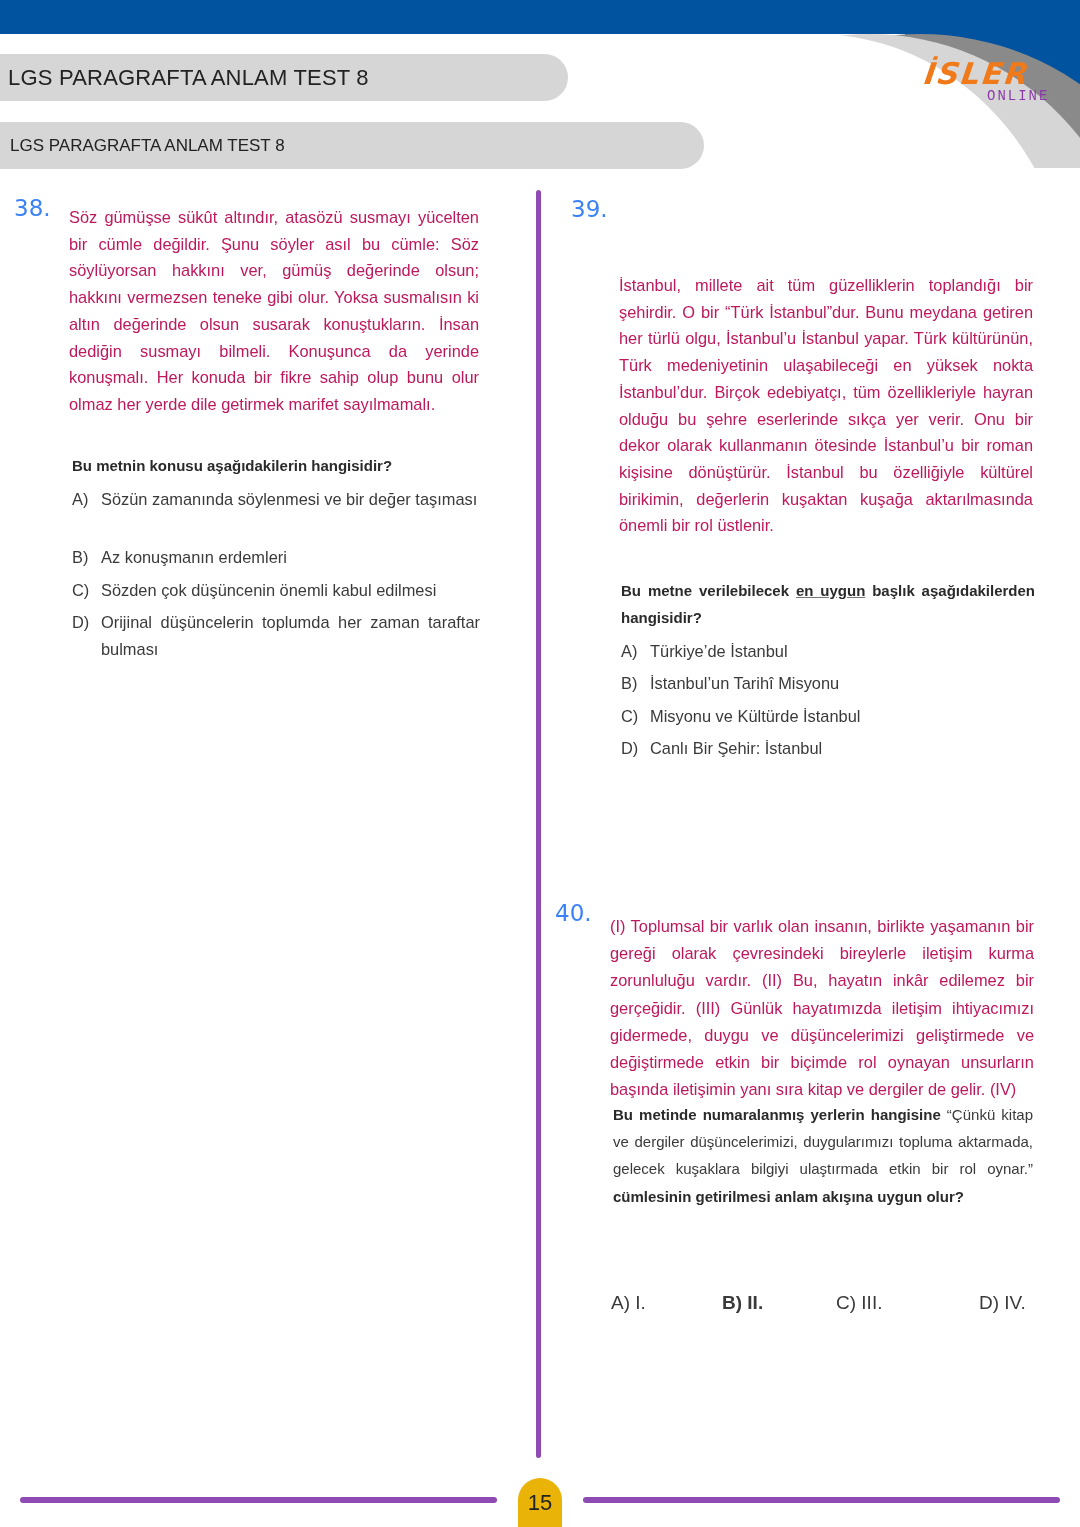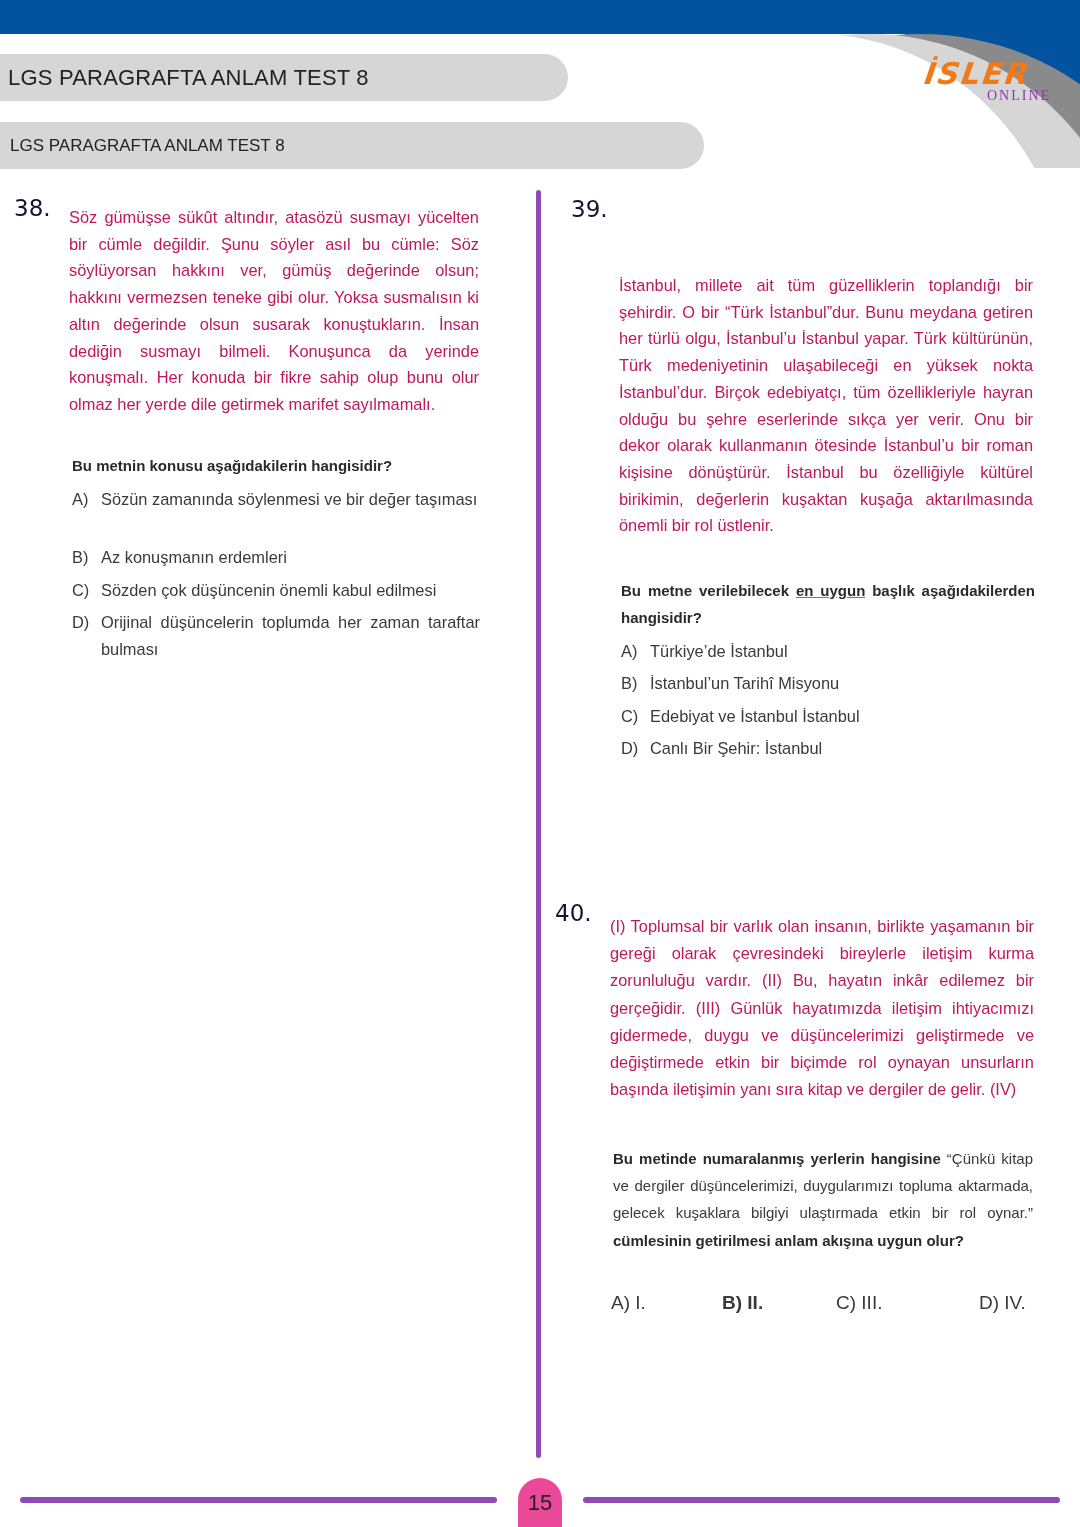--- a/index.html
+++ b/index.html
@@ -7,36 +7,36 @@
     .topbar { position:absolute; left:0; top:0; width:1080px; height:34px; background:#02539f; }
     .header-right { position:absolute; left:0; top:0; width:1080px; height:168px; overflow:hidden; }
     .arc-blue { position:absolute; left:905px; top:0; width:175px; height:168px; background:#02539f; }
     .arc-dark { position:absolute; left:640px; top:34px; width:560px; height:560px; border-radius:50%; background:#8a8a8a; }
     .arc-light { position:absolute; left:600px; top:34px; width:540px; height:560px; border-radius:50%; background:#d6d6d6; }
     .arc-white { position:absolute; left:560px; top:34px; width:512px; height:560px; border-radius:50%; background:#ffffff; }
     .arc-mask { position:absolute; left:0; top:34px; width:830px; height:134px; background:#ffffff; }
     .blue-fill-corner { position:absolute; left:760px; top:0; width:320px; height:34px; background:#02539f; }
     .logo { position:absolute; left:925px; top:56px; width:140px; height:60px; }
     .logo-main { position:absolute; left:0; top:0; font-family:"DejaVu Sans", sans-serif; font-style:italic; font-weight:bold; font-size:30px; color:#f07a1a; letter-spacing:2px; transform:skewX(-8deg); }
-    .logo-sub { position:absolute; left:62px; top:32px; font-family:Liberation Serif, serif; font-size:14px; color:#8a3aa8; letter-spacing:2px; }
+    .logo-sub { position:absolute; left:62px; top:32px; font-family:Liberation Mono, monospace; font-size:14px; color:#8a3aa8; letter-spacing:2px; }
     .title-pill { position:absolute; left:0; top:54px; width:568px; height:47px; background:#d6d6d6; border-radius:0 24px 24px 0; }
     .title-pill span { position:absolute; left:8px; top:11px; font-size:22px; color:#222; letter-spacing:0.2px; }
     .subtitle-pill { position:absolute; left:0; top:122px; width:704px; height:47px; background:#d6d6d6; border-radius:0 24px 24px 0; }
     .subtitle-pill span { position:absolute; left:10px; top:14px; font-size:17px; color:#222; }
     .col-divider { position:absolute; left:536px; top:190px; width:5px; height:1268px; background:#8e4bb3; border-radius:3px; }
-    .qnum { position:absolute; font-size:23px; color:#0f172a; font-family:"DejaVu Sans", sans-serif; }
+    .qnum { position:absolute; font-size:23px; color:#3b82f6; font-family:"DejaVu Sans", sans-serif; }
     .para { position:absolute; font-size:16.4px; line-height:26.7px; text-align:justify; color:#be185d; }
     .stem { position:absolute; font-size:15px; line-height:26.7px; font-weight:bold; color:#2a2a2a; text-align:justify; }
     .stem .u { text-decoration:underline; text-decoration-color:#777; }
     .opt { position:absolute; font-size:16.4px; line-height:26.7px; color:#3a3a3a; display:flex; text-align:justify; }
     .opt .l { width:29px; flex:none; }
     .opt .t { flex:1; }
     .opt-inline { position:absolute; font-size:19px; color:#3a3a3a; }
     .footer-line { position:absolute; top:1497px; height:6px; background:#8e4bb3; border-radius:3px; }
-    .page-tab { position:absolute; left:518px; top:1478px; width:44px; height:49px; background:#ec4899; border-radius:22px 22px 0 0; }
+    .page-tab { position:absolute; left:518px; top:1478px; width:44px; height:49px; background:#eab308; border-radius:22px 22px 0 0; }
     .page-tab span { position:absolute; left:0; width:44px; top:12px; text-align:center; font-size:22px; color:#222; }
   </style>
 </head>
 <body>
 
 <div class="topbar"></div>
 <div class="header-right">
   <div class="arc-blue"></div>
   <div class="arc-dark"></div>
   <div class="arc-light"></div>
@@ -85,30 +85,30 @@
 <div class="opt" style="left:621px; top:638px; width:414px;">
   <span class="l">A)</span>
   <span class="t">Türkiye’de İstanbul</span>
 </div>
 <div class="opt" style="left:621px; top:670px; width:414px;">
   <span class="l">B)</span>
   <span class="t">İstanbul’un Tarihî Misyonu</span>
 </div>
 <div class="opt" style="left:621px; top:703px; width:414px;">
   <span class="l">C)</span>
-  <span class="t">Edebiyat ve İstanbul İstanbul</span>
+  <span class="t">Misyonu ve Kültürde İstanbul</span>
 </div>
 <div class="opt" style="left:621px; top:735px; width:414px;">
   <span class="l">D)</span>
   <span class="t">Canlı Bir Şehir: İstanbul</span>
 </div>
 
 <div class="qnum" style="left:555px; top:900px;">40.</div>
 <div class="para" style="left:610px; top:913px; width:424px; line-height:27.2px;">(I) Toplumsal bir varlık olan insanın, birlikte yaşamanın bir gereği olarak çevresindeki bireylerle iletişim kurma zorunluluğu vardır. (II) Bu, hayatın inkâr edilemez bir gerçeğidir. (III) Günlük hayatımızda iletişim ihtiyacımızı gidermede, duygu ve düşüncelerimizi geliştirmede ve değiştirmede etkin bir biçimde rol oynayan unsurların başında iletişimin yanı sıra kitap ve dergiler de gelir. (IV)</div>
-<div class="stem" style="left:613px; top:1145px; width:420px; line-height:27.2px;">
+<div class="stem" style="left:613px; top:1101px; width:420px; line-height:27.2px;">
   <span>Bu metinde numaralanmış yerlerin hangisine</span><span style="font-weight:normal; color:#3a3a3a;"> “Çünkü kitap ve dergiler düşüncelerimizi, duygularımızı topluma aktarmada, gelecek kuşaklara bilgiyi ulaştırmada etkin bir rol oynar.” </span><span>cümlesinin getirilmesi anlam akışına uygun olur?</span>
 </div>
 <div class="opt-inline" style="left:611px; top:1292px;">
   <span>A)</span> <span>I.</span>
 </div>
 <div class="opt-inline" style="left:722px; top:1292px;font-weight:bold;">
   <span>B)</span> <span>II.</span>
 </div>
 <div class="opt-inline" style="left:836px; top:1292px;">
   <span>C)</span> <span>III.</span>

